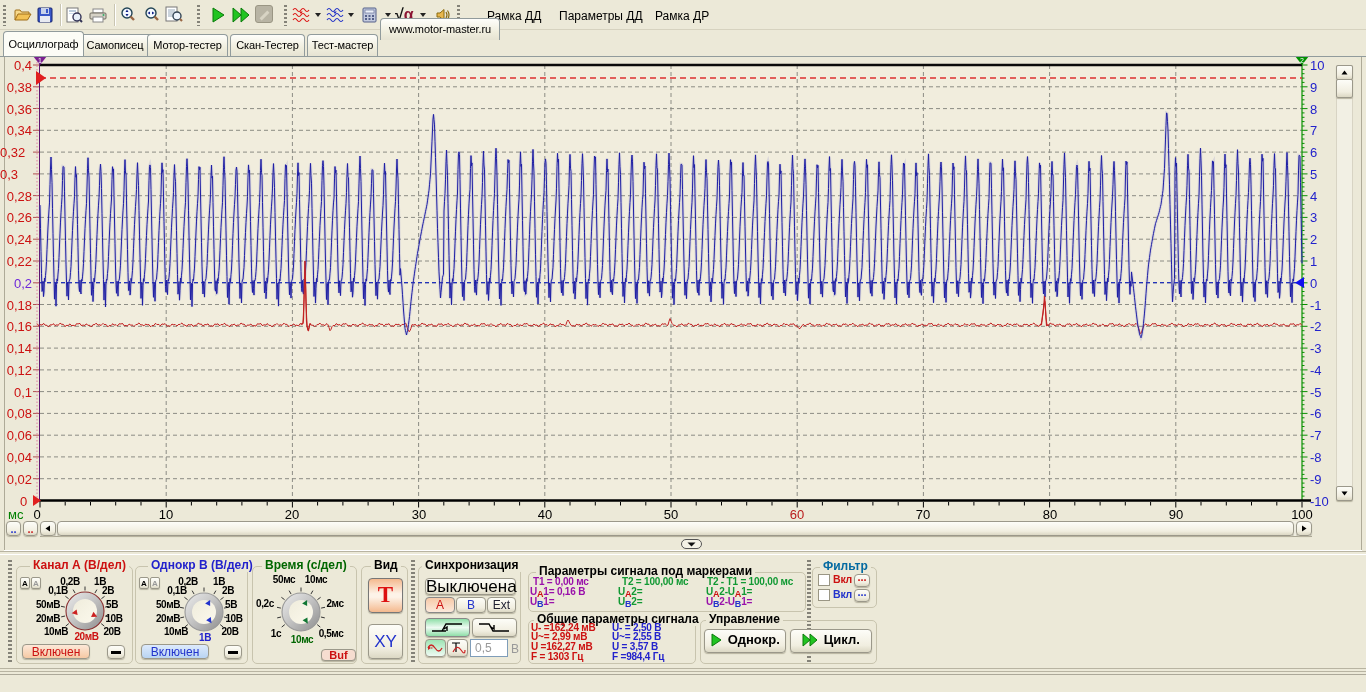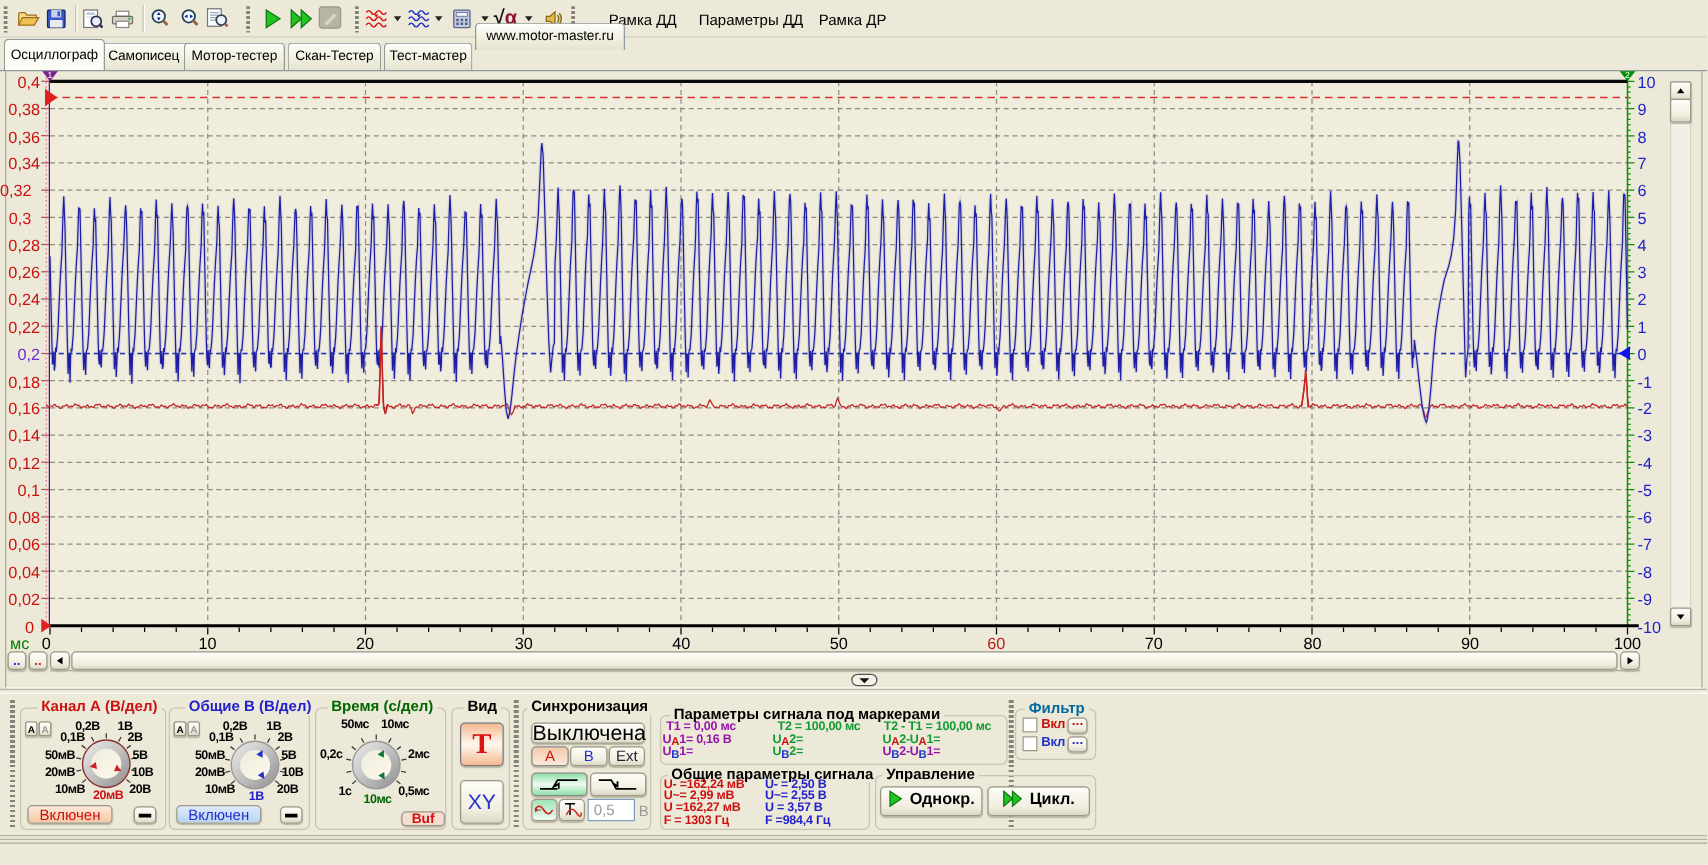--- a/index.html
+++ b/index.html
@@ -345,21 +345,21 @@
     <text x="1302" y="62.5" font-size="7" fill="#fff" text-anchor="middle" font-family="Liberation Sans">2</text>
     <path d="M36 71 L36 85 L46 78 Z" fill="#e02020"></path>
     <path d="M33 495 L33 506 L41 500.5 Z" fill="#e02020"></path>
     <path d="M1304 277 L1304 288 L1295 282.7 Z" fill="#1111ee"></path>
   </svg>
 <div class="ab" style="left:0;top:58px;width:32px;text-align:right;font-size:13px;color:#cc1111">0,4</div>
 <div class="ab" style="left:0;top:80px;width:32px;text-align:right;font-size:13px;color:#cc1111">0,38</div>
 <div class="ab" style="left:0;top:102px;width:32px;text-align:right;font-size:13px;color:#cc1111">0,36</div>
 <div class="ab" style="left:0;top:123px;width:32px;text-align:right;font-size:13px;color:#cc1111">0,34</div>
 <div class="ab" style="left:0;top:145px;width:32px;text-align:left;font-size:13px;color:#cc1111">0,32</div>
-<div class="ab" style="left:0;top:167px;width:32px;text-align:center;font-size:13px;color:#cc1111">0,3</div>
+<div class="ab" style="left:0;top:167px;width:32px;text-align:left;font-size:13px;color:#cc1111">0,3</div>
 <div class="ab" style="left:0;top:189px;width:32px;text-align:right;font-size:13px;color:#cc1111">0,28</div>
 <div class="ab" style="left:0;top:210px;width:32px;text-align:right;font-size:13px;color:#cc1111">0,26</div>
 <div class="ab" style="left:0;top:232px;width:32px;text-align:right;font-size:13px;color:#cc1111">0,24</div>
 <div class="ab" style="left:0;top:254px;width:32px;text-align:right;font-size:13px;color:#cc1111">0,22</div>
 <div class="ab" style="left:0;top:276px;width:32px;text-align:right;font-size:13px;color:#6d28d9">0,2</div>
 <div class="ab" style="left:0;top:298px;width:32px;text-align:right;font-size:13px;color:#cc1111">0,18</div>
 <div class="ab" style="left:0;top:319px;width:32px;text-align:right;font-size:13px;color:#cc1111">0,16</div>
 <div class="ab" style="left:0;top:341px;width:32px;text-align:right;font-size:13px;color:#cc1111">0,14</div>
 <div class="ab" style="left:0;top:363px;width:32px;text-align:right;font-size:13px;color:#cc1111">0,12</div>
 <div class="ab" style="left:0;top:385px;width:32px;text-align:right;font-size:13px;color:#cc1111">0,1</div>
@@ -500,21 +500,21 @@
       <line x1="321.1" y1="608.1" x2="325.0" y2="607.3" stroke="#333" stroke-width="1"></line>
       <line x1="320.9" y1="617.0" x2="324.8" y2="617.9" stroke="#333" stroke-width="1"></line>
       <line x1="317.2" y1="624.6" x2="320.3" y2="627.1" stroke="#333" stroke-width="1"></line>
       <path d="M307.1 600.0 L307.1 606.1 L302.1 603.6 Z" fill="#117733"></path>
       <path d="M307.8 623.7 L302.6 620.3 L307.4 617.5 Z" fill="#117733"></path>
     </g>
   </svg>
 <div class="gbox" style="left:16px;top:566px;width:117px;height:98px"></div>
 <div class="gtitle" style="left:30px;top:558px;color:#cc1111">Канал А (В/дел)</div>
 <div class="gbox" style="left:135px;top:566px;width:113px;height:98px"></div>
-<div class="gtitle" style="left:148px;top:558px;color:#2222cc">Общие В (В/дел)</div>
+<div class="gtitle" style="left:148px;top:558px;color:#2222cc">Однокр В (В/дел)</div>
 <div class="gbox" style="left:252px;top:566px;width:105px;height:98px"></div>
 <div class="gtitle" style="left:262px;top:558px;color:#006600">Время (с/дел)</div>
 <div class="gbox" style="left:361px;top:566px;width:47px;height:98px"></div>
 <div class="gtitle" style="left:371px;top:558px;color:#000">Вид</div>
 <div class="gbox" style="left:418px;top:566px;width:103px;height:98px"></div>
 <div class="gtitle" style="left:422px;top:558px;color:#000">Синхронизация</div>
 <div class="gbox" style="left:528px;top:572px;width:278px;height:40px"></div>
 <div class="gtitle" style="left:536px;top:564px;color:#000">Параметры сигнала под маркерами</div>
 <div class="gbox" style="left:812px;top:567px;width:65px;height:41px"></div>
 <div class="gtitle" style="left:820px;top:559px;color:#0369a1">Фильтр</div>

